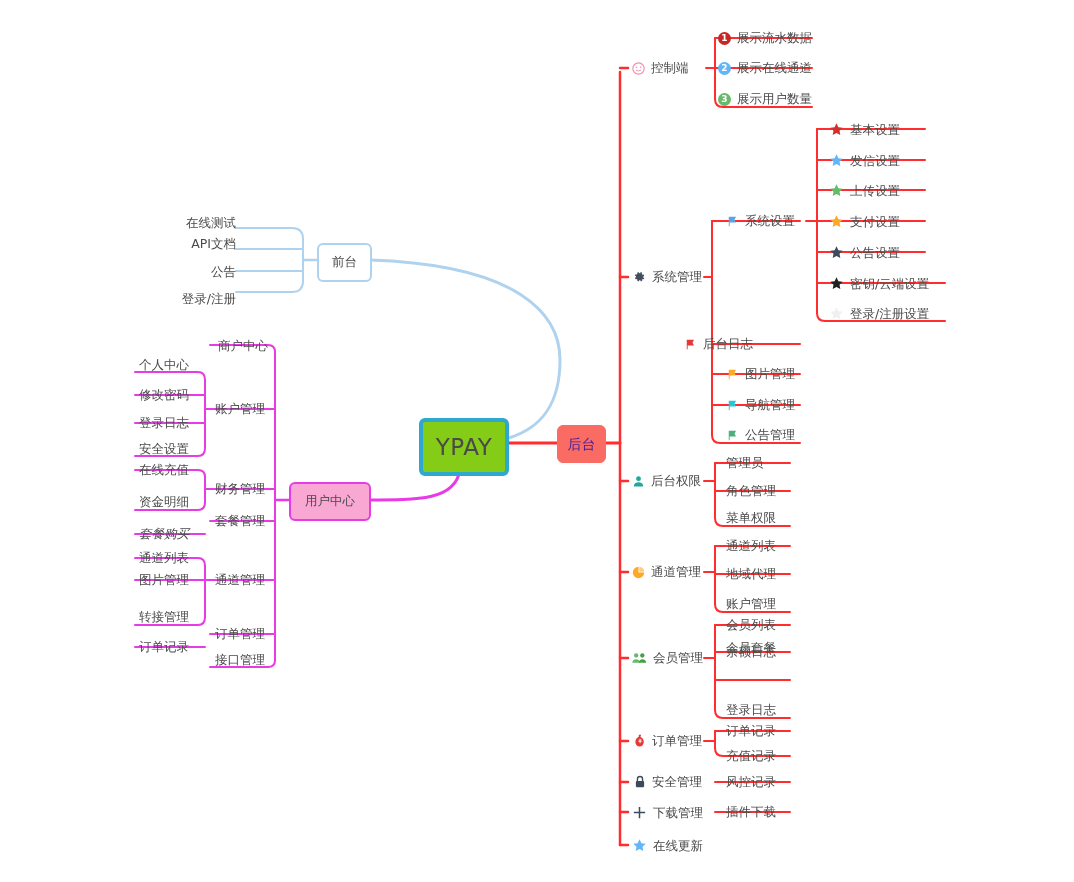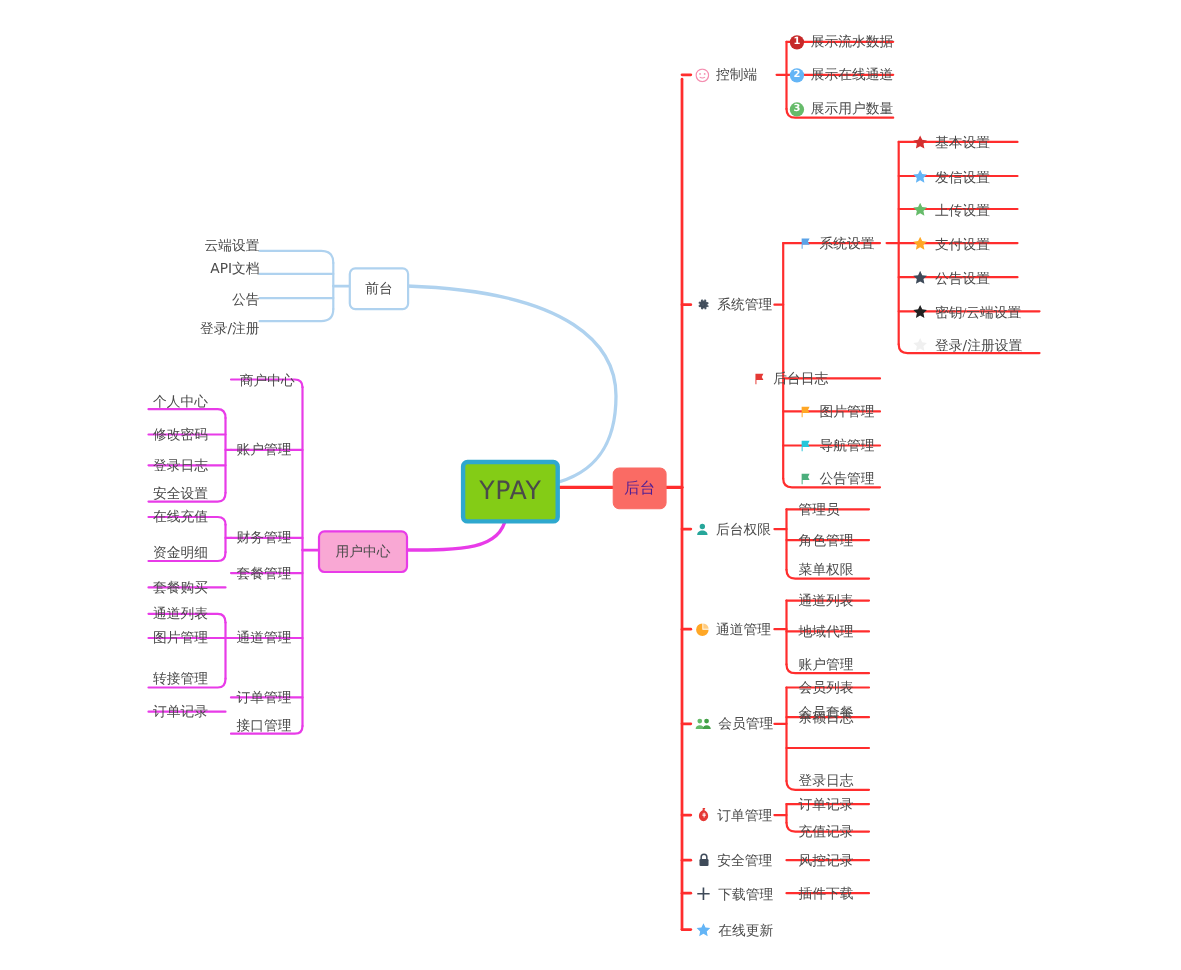--- a/index.html
+++ b/index.html
@@ -243,21 +243,21 @@
     <span>支付设置</span>
   </div>
   <div class="t" style="left:829px;top:245px;">
     <span class="ico">
         <svg width="15" height="15" viewBox="0 0 16 16">
           <path fill="#3E4A59" d="M8 1.3l2 4.2 4.6.6-3.4 3.2.9 4.6L8 11.6 3.9 13.9l.9-4.6L1.4 6.1l4.6-.6z"></path>
         </svg>
       </span>
     <span>公告设置</span>
   </div>
-  <div class="t" style="left:829px;top:276px;font-family:Liberation Serif, serif;">
+  <div class="t" style="left:829px;top:276px;">
     <span class="ico">
         <svg width="15" height="15" viewBox="0 0 16 16">
           <path fill="#212121" d="M8 1.3l2 4.2 4.6.6-3.4 3.2.9 4.6L8 11.6 3.9 13.9l.9-4.6L1.4 6.1l4.6-.6z"></path>
         </svg>
       </span>
     <span>密钥/云端设置</span>
   </div>
   <div class="t" style="left:829px;top:306px;">
     <span class="ico">
         <svg width="15" height="15" viewBox="0 0 16 16">
@@ -409,21 +409,21 @@
           <path fill="#64B5F6" d="M8 1.3l2 4.2 4.6.6-3.4 3.2.9 4.6L8 11.6 3.9 13.9l.9-4.6L1.4 6.1l4.6-.6z"></path>
         </svg>
       </span>
     <span>在线更新</span>
   </div>
 
   <div class="node boxnode n-front">
     <span class="lbl">前台</span>
   </div>
   <div class="t rt" style="left:146px;top:216px;width:90px;justify-content:flex-end;">
-      <span>云端设置</span>
+      <span>在线测试</span>
     </div>
   <div class="t rt" style="left:146px;top:237px;width:90px;justify-content:flex-end;">
       <span>API文档</span>
     </div>
   <div class="t rt" style="left:146px;top:265px;width:90px;justify-content:flex-end;">
       <span>公告</span>
     </div>
   <div class="t rt" style="left:146px;top:292px;width:90px;justify-content:flex-end;">
       <span>登录/注册</span>
     </div>
@@ -465,21 +465,21 @@
     </div>
   <div class="t" style="left:139px;top:442px;">
       <span>安全设置</span>
     </div>
   <div class="t" style="left:139px;top:463px;">
       <span>在线充值</span>
     </div>
   <div class="t" style="left:139px;top:495px;">
       <span>资金明细</span>
     </div>
-  <div class="t" style="left:139px;top:527px;">
+  <div class="t" style="left:139px;top:527px;font-style:italic;">
       <span>套餐购买</span>
     </div>
   <div class="t" style="left:139px;top:551px;">
       <span>通道列表</span>
     </div>
   <div class="t" style="left:139px;top:573px;">
       <span>图片管理</span>
     </div>
   <div class="t" style="left:139px;top:610px;">
       <span>转接管理</span>

